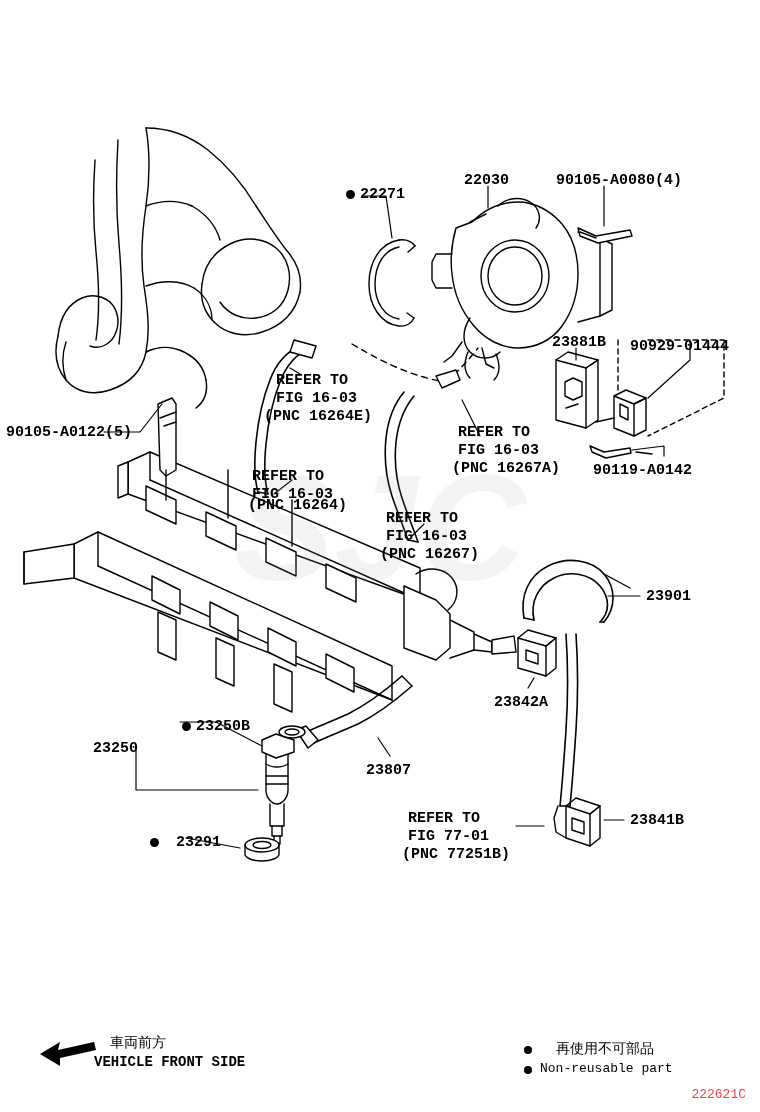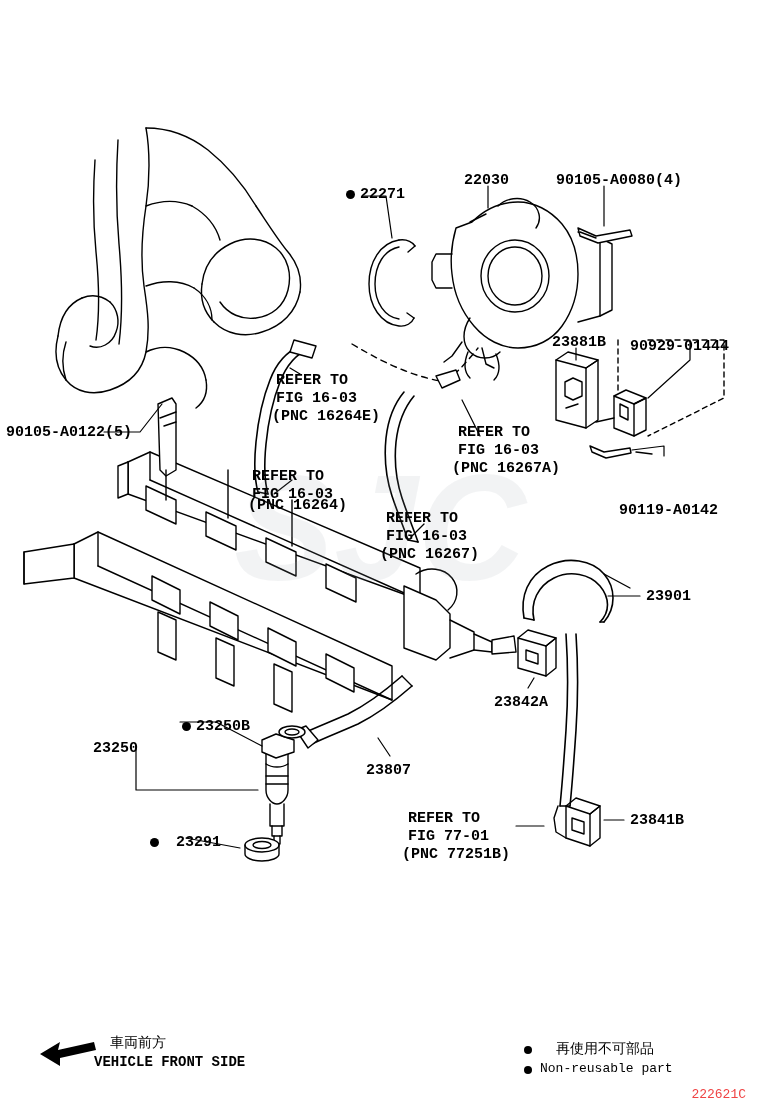--- a/index.html
+++ b/index.html
@@ -293,21 +293,21 @@
   <div class="label" style="left:360px; top:186px;">22271</div>
 
   <div class="label" style="left:464px; top:172px;">22030</div>
 
   <div class="label" style="left:556px; top:172px;">90105-A0080(4)</div>
 
   <div class="label" style="left:552px; top:334px;">23881B</div>
 
   <div class="label" style="left:630px; top:314px;margin-top:24px;">90929-01444</div>
 
-  <div class="label" style="left:619px; top:462px;margin-top:40px;">90119-A0142</div>
+  <div class="label" style="left:593px; top:462px;">90119-A0142</div>
 
   <div class="label" style="left:6px; top:424px;">90105-A0122(5)</div>
 
   <div class="label" style="left:646px; top:588px;">23901</div>
 
   <div class="label" style="left:494px; top:694px;">23842A</div>
 
   <div class="label" style="left:366px; top:762px;">23807</div>
 
   <div class="dot" style="left:182px; top:722px;"></div>
@@ -315,21 +315,21 @@
 
   <div class="label" style="left:93px; top:740px;">23250</div>
 
   <div class="dot" style="left:150px; top:838px;"></div>
   <div class="label" style="left:176px; top:834px;">23291</div>
 
   <div class="label" style="left:630px; top:812px;">23841B</div>
 
   <div class="label multi" style="left:276px; top:372px;">REFER TO</div>
   <div class="label multi" style="left:276px; top:390px;">FIG 16-03</div>
-  <div class="label multi" style="left:272px; top:408px;">(PNC 16264E)</div>
+  <div class="label multi" style="left:264px; top:408px;">(PNC 16264E)</div>
 
   <div class="label multi" style="left:458px; top:424px;">REFER TO</div>
   <div class="label multi" style="left:458px; top:442px;">FIG 16-03</div>
   <div class="label multi" style="left:452px; top:460px;">(PNC 16267A)</div>
 
   <div class="label multi" style="left:252px; top:468px;">REFER TO</div>
   <div class="label multi" style="left:252px; top:486px;">FIG 16-03</div>
   <div class="label multi" style="left:248px; top:497px;">(PNC 16264)</div>
 
   <div class="label multi" style="left:386px; top:510px;">REFER TO</div>

